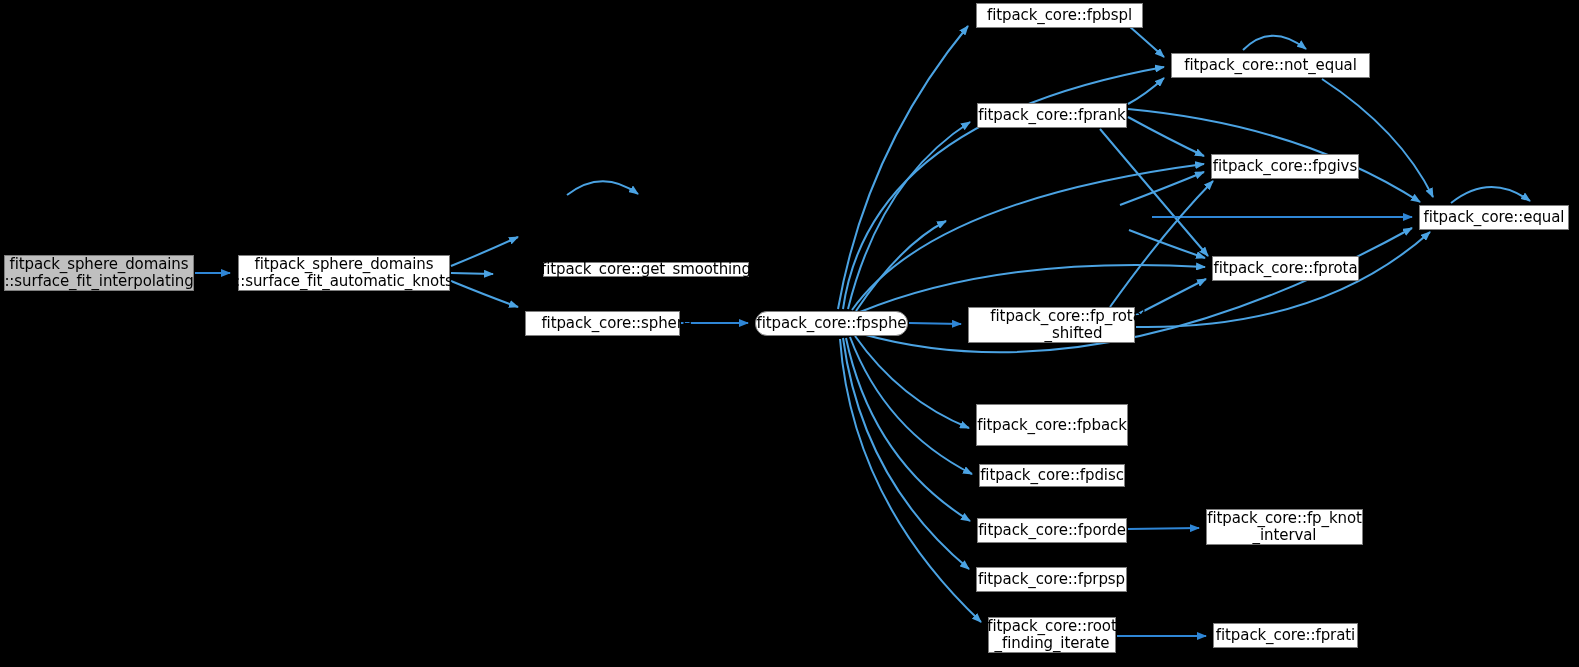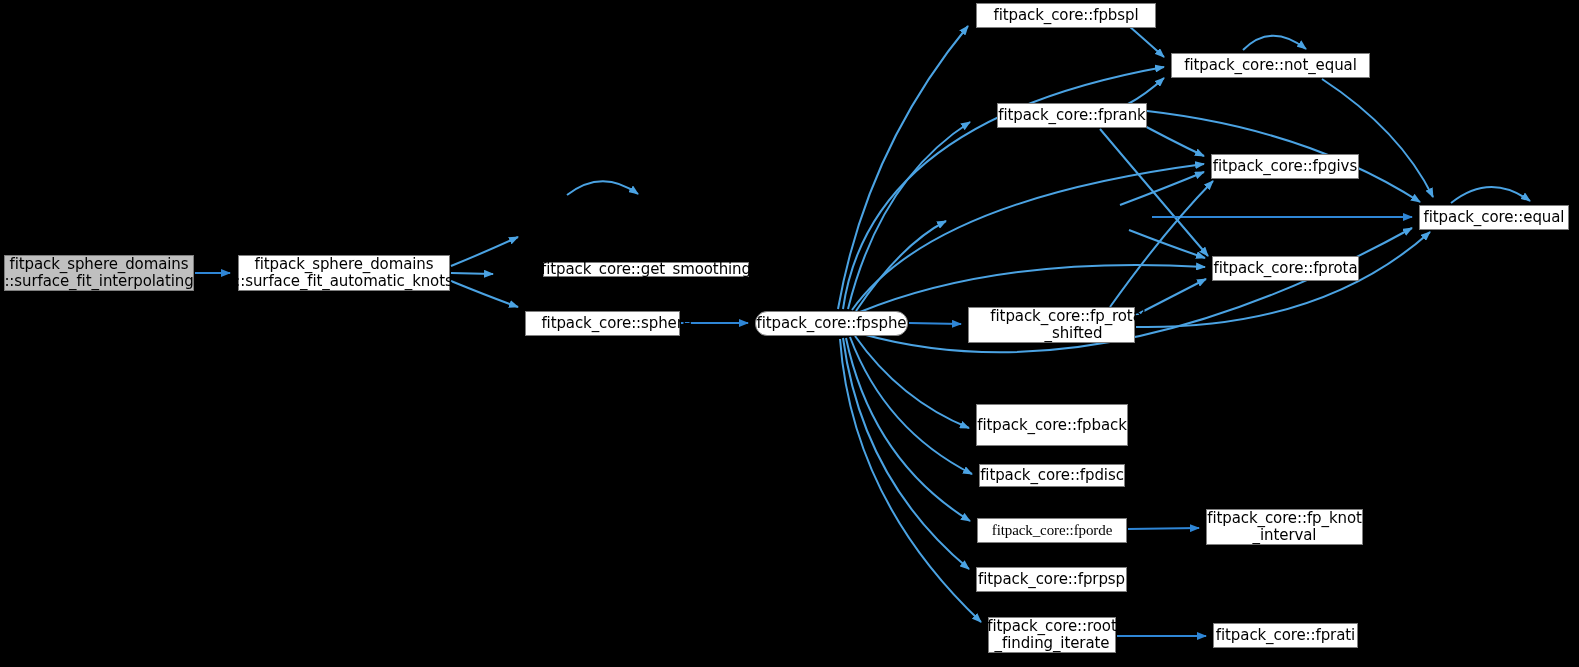--- a/index.html
+++ b/index.html
@@ -97,30 +97,30 @@
     </g>
   </svg>
 
   <div class="node highlight" style="left:4px;top:255px;width:190px;height:36px;">fitpack_sphere_domains
 ::surface_fit_interpolating</div>
   <div class="node" style="left:238px;top:255px;width:212px;height:36px;">fitpack_sphere_domains
 ::surface_fit_automatic_knots</div>
   <div class="node" style="left:500px;top:262px;width:206px;height:15px;margin-left:43px;">fitpack_core::get_smoothing</div>
   <div class="node" style="left:525px;top:311px;width:155px;height:25px;padding-left:28px;">fitpack_core::sphere</div>
   <div class="node" style="left:755px;top:311px;width:153px;height:25px;border-radius:12px;">fitpack_core::fpsphe</div>
-  <div class="node" style="left:976px;top:3px;width:180px;height:25px;">fitpack_core::fpbspl</div>
+  <div class="node" style="left:976px;top:3px;width:167px;height:25px;">fitpack_core::fpbspl</div>
   <div class="node" style="left:1171px;top:53px;width:199px;height:25px;">fitpack_core::not_equal</div>
-  <div class="node" style="left:977px;top:103px;width:150px;height:25px;margin-left:20px;">fitpack_core::fprank</div>
+  <div class="node" style="left:977px;top:103px;width:150px;height:25px;">fitpack_core::fprank</div>
   <div class="node" style="left:1211px;top:154px;width:148px;height:25px;">fitpack_core::fpgivs</div>
   <div class="node" style="left:1419px;top:205px;width:150px;height:25px;">fitpack_core::equal</div>
   <div class="node" style="left:1212px;top:256px;width:147px;height:25px;">fitpack_core::fprota</div>
   <div class="node" style="left:968px;top:307px;width:167px;height:36px;padding-left:44px;">fitpack_core::fp_rotate
 _shifted</div>
   <div class="node" style="left:976px;top:404px;width:152px;height:42px;text-align:right;">fitpack_core::fpback</div>
   <div class="node" style="left:979px;top:464px;width:146px;height:23px;">fitpack_core::fpdisc</div>
-  <div class="node" style="left:977px;top:518px;width:150px;height:25px;font-family:Liberation Serif, serif;">fitpack_core::fporde</div>
+  <div class="node" style="left:977px;top:518px;width:150px;height:25px;">fitpack_core::fporde</div>
   <div class="node" style="left:1206px;top:509px;width:157px;height:36px;">fitpack_core::fp_knot
 _interval</div>
   <div class="node" style="left:976px;top:567px;width:151px;height:25px;">fitpack_core::fprpsp</div>
   <div class="node" style="left:988px;top:617px;width:128px;height:36px;">fitpack_core::root
 _finding_iterate</div>
   <div class="node" style="left:1213px;top:623px;width:145px;height:25px;">fitpack_core::fprati</div>
 </div>
 
 </body></html>

